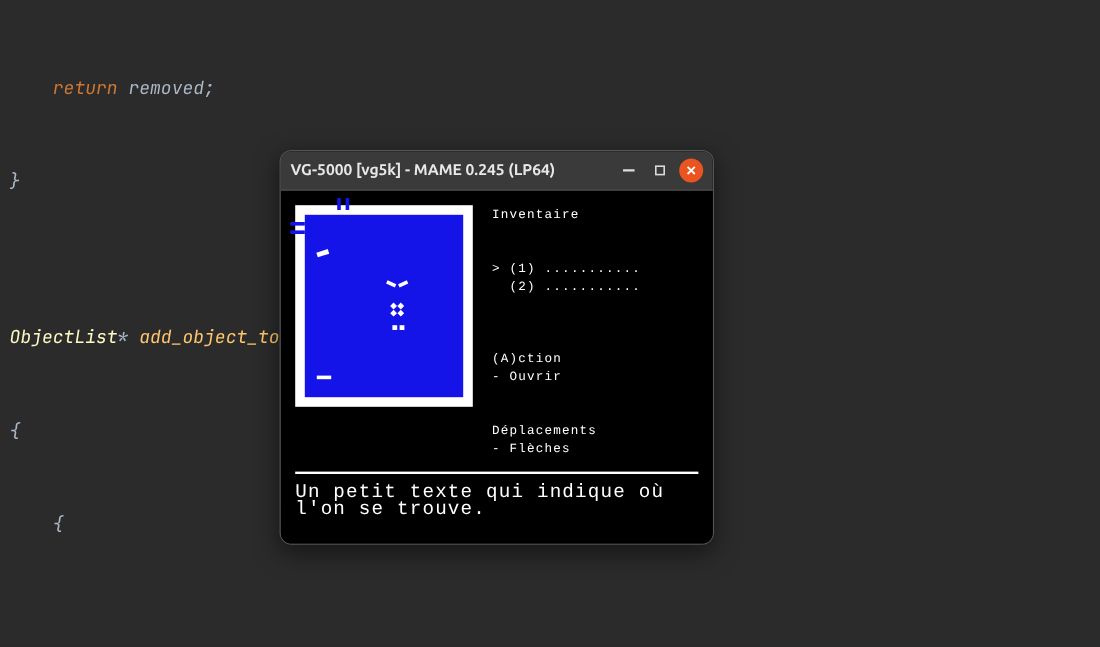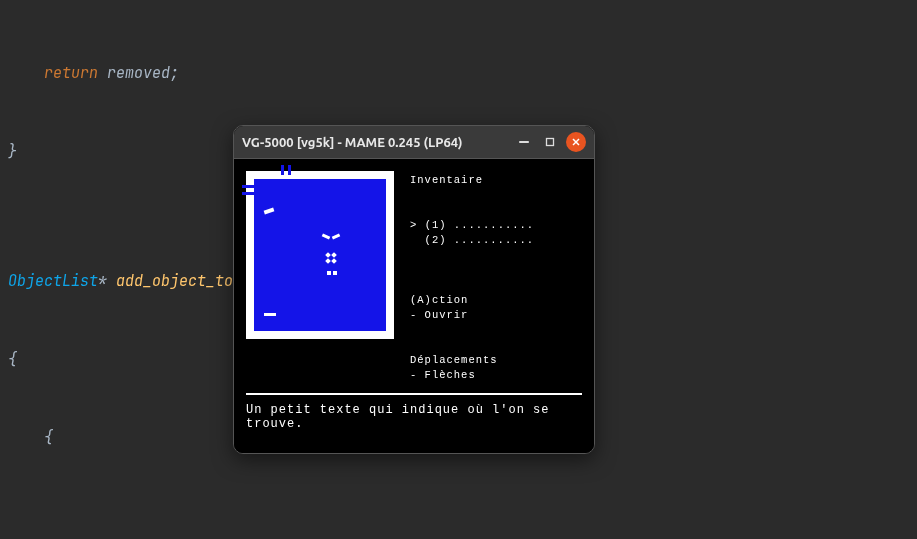--- a/index.html
+++ b/index.html
@@ -16,21 +16,21 @@
   .editor {
     padding: 8px 0;
     line-height: 26px;
     white-space: pre;
     position: absolute;
     top: 0; left: 0; right: 0; bottom: 0; font-style: italic;
   }
   .line { padding-left: 8px; }
   .kw { color: #cc7832; }
   .fn { color: #ffc66d; }
-  .type { color: #0ea5e9; }
+  .type { color: #fef9c3; }
   .param { color: #a9b7c6; }
   .ident { color: #a9b7c6; }
   .punct { color: #a9b7c6; }
   .op { color: #a9b7c6; }
 
   .emu {
     position: absolute;
     top: 125px;
     left: 233px;
     width: 362px;
@@ -101,21 +101,21 @@
     white-space: pre;
     padding-top: 2px;
   }
   .divider {
     border-top: 2px solid #fff;
     margin: 10px 0 8px 0;
   }
   .emu-text {
     white-space: pre-wrap;
     line-height: 14px;
-    font-size: 12px;
+    font-size: 16px;
     letter-spacing: 1px;
   }
 </style>
 </head>
 <body>
 
 <div class="editor">
   <div class="line">    <span class="kw">return</span> <span class="ident">removed</span><span class="punct">;</span></div>
   <div class="line"><span class="punct">}</span></div>
   <div class="line"><span></span></div>

